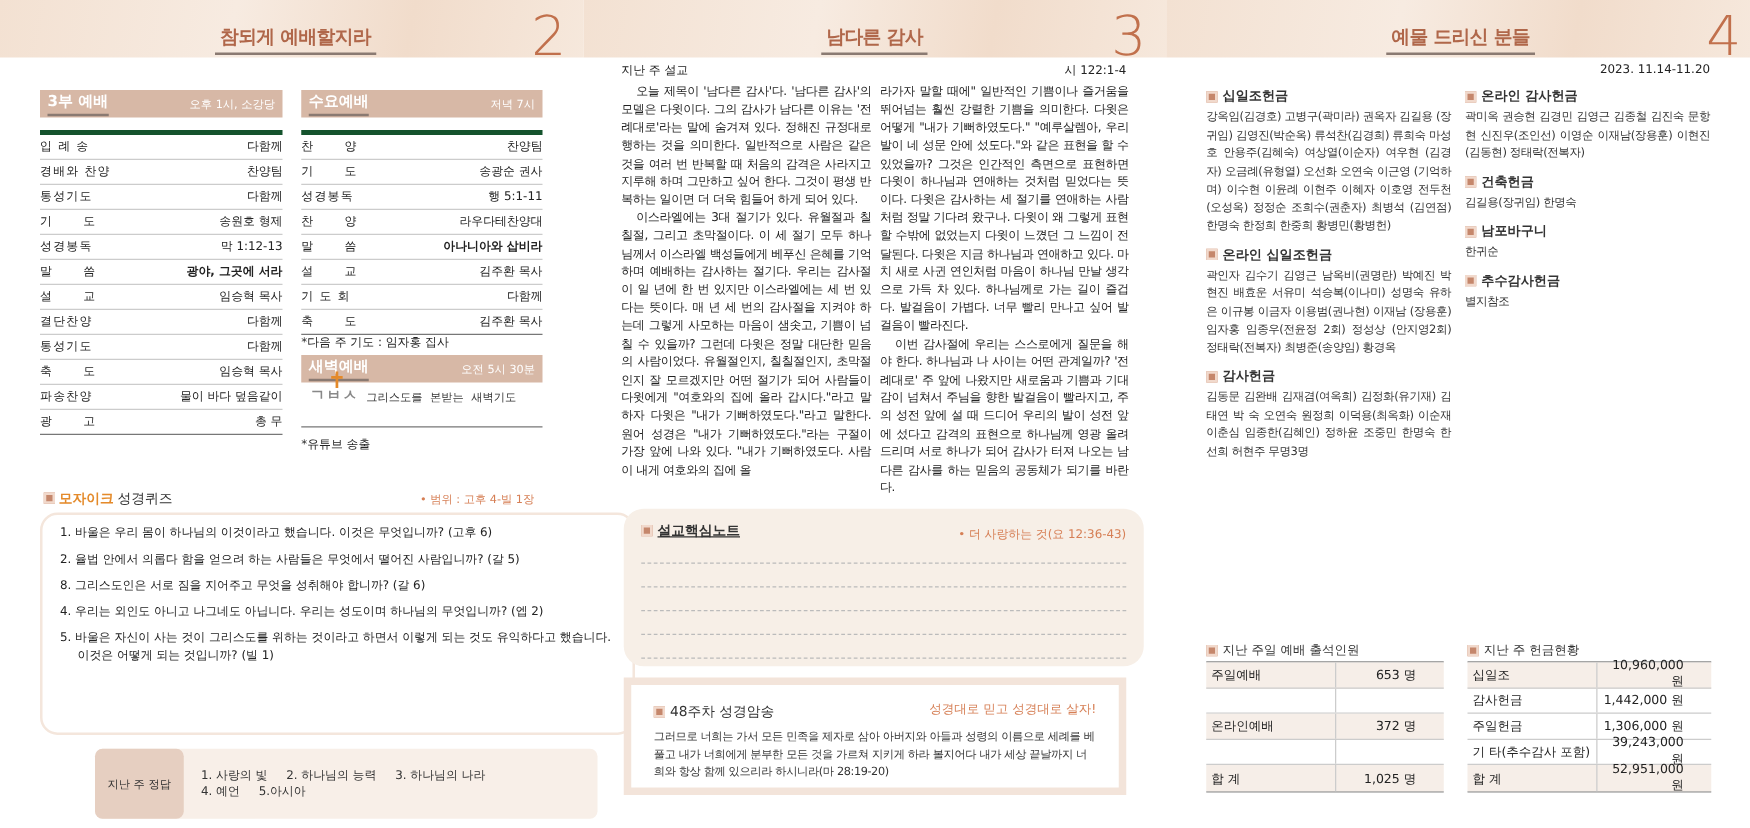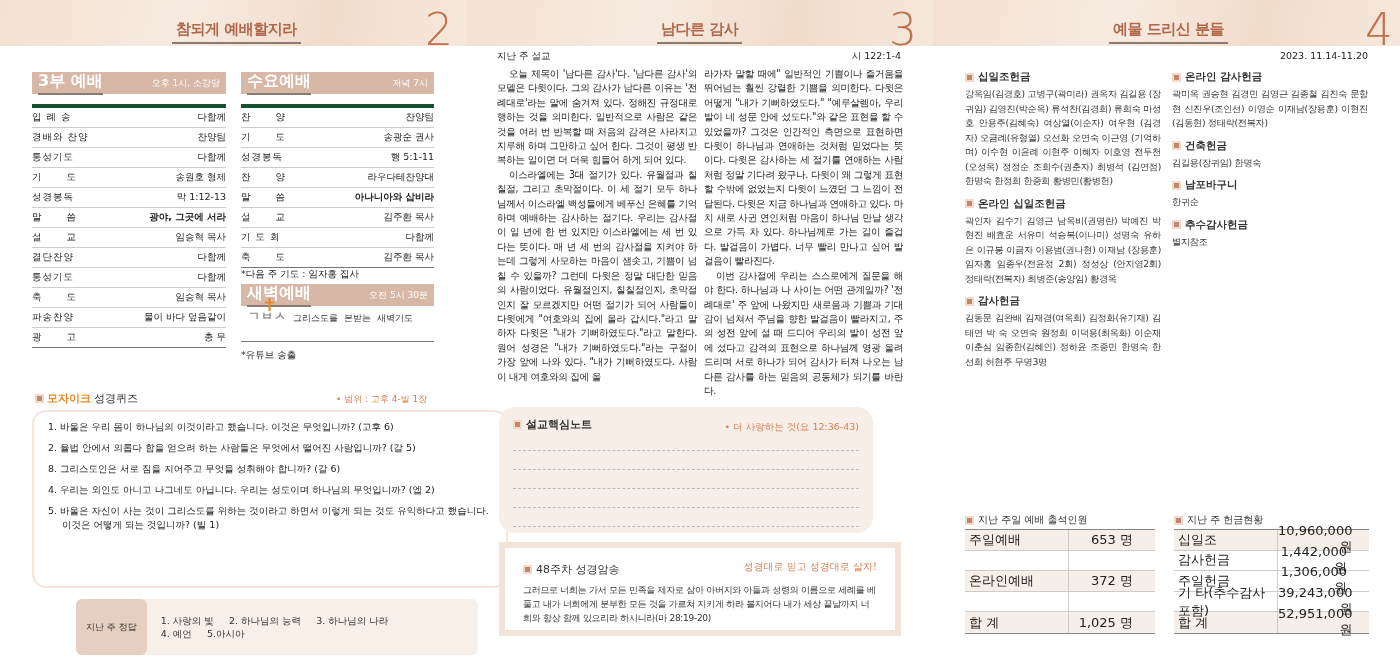--- a/index.html
+++ b/index.html
@@ -22,21 +22,21 @@
   }
   .page-num {
     position: absolute; top: 4px; font-size: 44px; color: #c1704c; font-weight: 300;
     font-family: "DejaVu Sans", sans-serif;
   }
   
   .svc-head {
     position: absolute; height: 22px; background: #d7b8a6; color: #fff;
     font-size: 11px; display: flex; justify-content: space-between; align-items: center; padding: 0 6px;
   }
-  .svc-head .name { font-weight: bold; font-size: 16px; border-bottom: 2px solid #8a7a72; padding-bottom: 1px; }
+  .svc-head .name { font-weight: bold; font-size: 12px; border-bottom: 2px solid #8a7a72; padding-bottom: 1px; }
   .svc-head .time { font-size: 9px; }
   .svc-table { position: absolute; border-top: 4px solid #14532d; }
   .svc-row {
     display: flex; justify-content: space-between; height: 20px; align-items: center;
     border-bottom: 1px solid #ccc; font-size: 9.5px; color: #222;
   }
   .svc-row .role { letter-spacing: 1px; }
   .svc-row.last { border-bottom: 1px solid #777; }
   .note { position: absolute; font-size: 9.5px; color: #222; }
   .dawn-logo {
@@ -83,21 +83,21 @@
   .memo-slogan { position: absolute; right: 18px; top: 12px; font-size: 10px; color: #d67f55; }
   .memo-text { font-size: 9px; color: #333; line-height: 14px; margin-top: 6px; letter-spacing: -0.3px; }
   
   .date { position: absolute; font-size: 9.5px; color: #222; }
   .off-sec { position: absolute; }
   .off-title { font-size: 10.5px; font-weight: bold; color: #333; display: flex; align-items: center; gap: 4px; margin-bottom: 3px; }
   .off-names { font-size: 9.2px; color: #333; line-height: 14.5px; text-align: justify; letter-spacing: -0.3px; }
   .off-block { margin-bottom: 8px; }
   .stat-title { position: absolute; font-size: 10px; color: #333; display: flex; align-items: center; gap: 4px; }
   .stat-table { position: absolute; border-top: 1px solid #888; border-bottom: 1px solid #888; }
-  .stat-row { display: flex; height: 20.6px; border-bottom: 1px solid #ccc; font-size: 13px; color: #222; }
+  .stat-row { display: flex; height: 20.6px; border-bottom: 1px solid #ccc; font-size: 10px; color: #222; }
   .stat-row:last-child { border-bottom: none; }
   .stat-row .k { flex: 0 0 104px; border-right: 1px solid #ccc; padding-left: 4px; display: flex; align-items: center; }
   .stat-row .v { flex: 1; text-align: right; padding-right: 22px; display: flex; align-items: center; justify-content: flex-end; }
   .stat-row.shade { background: #f6eee8; }
 </style>
 </head>
 <body>
 
 <div class="page p2">
   <div class="banner"></div>
@@ -247,21 +247,21 @@
 
   <div class="col" style="left:30px; top:67px; width:200px;">
     <p>오늘 제목이 '남다른 감사'다. '남다른 감사'의 모델은 다윗이다. 그의 감사가 남다른 이유는 '전례대로'라는 말에 숨겨져 있다. 정해진 규정대로 행하는 것을 의미한다. 일반적으로 사람은 같은 것을 여러 번 반복할 때 처음의 감격은 사라지고 지루해 하며 그만하고 싶어 한다. 그것이 평생 반복하는 일이면 더 더욱 힘들어 하게 되어 있다.</p>
     <p>이스라엘에는 3대 절기가 있다. 유월절과 칠칠절, 그리고 초막절이다. 이 세 절기 모두 하나님께서 이스라엘 백성들에게 베푸신 은혜를 기억하며 예배하는 감사하는 절기다. 우리는 감사절이 일 년에 한 번 있지만 이스라엘에는 세 번 있다는 뜻이다. 매 년 세 번의 감사절을 지켜야 하는데 그렇게 사모하는 마음이 샘솟고, 기쁨이 넘칠 수 있을까? 그런데 다윗은 정말 대단한 믿음의 사람이었다. 유월절인지, 칠칠절인지, 초막절인지 잘 모르겠지만 어떤 절기가 되어 사람들이 다윗에게 "여호와의 집에 올라 갑시다."라고 말하자 다윗은 "내가 기뻐하였도다."라고 말한다. 원어 성경은 "내가 기뻐하였도다."라는 구절이 가장 앞에 나와 있다. "내가 기뻐하였도다. 사람이 내게 여호와의 집에 올</p>
   </div>
   <div class="col" style="left:237px; top:67px; width:199px;">
     <p style="text-indent:0;">라가자 말할 때에" 일반적인 기쁨이나 즐거움을 뛰어넘는 훨씬 강렬한 기쁨을 의미한다. 다윗은 어떻게 "내가 기뻐하였도다." "예루살렘아, 우리 발이 네 성문 안에 섰도다."와 같은 표현을 할 수 있었을까? 그것은 인간적인 측면으로 표현하면 다윗이 하나님과 연애하는 것처럼 믿었다는 뜻이다. 다윗은 감사하는 세 절기를 연애하는 사람처럼 정말 기다려 왔구나. 다윗이 왜 그렇게 표현할 수밖에 없었는지 다윗이 느꼈던 그 느낌이 전달된다. 다윗은 지금 하나님과 연애하고 있다. 마치 새로 사귄 연인처럼 마음이 하나님 만날 생각으로 가득 차 있다. 하나님께로 가는 길이 즐겁다. 발걸음이 가볍다. 너무 빨리 만나고 싶어 발걸음이 빨라진다.</p>
     <p>이번 감사절에 우리는 스스로에게 질문을 해야 한다. 하나님과 나 사이는 어떤 관계일까? '전례대로' 주 앞에 나왔지만 새로움과 기쁨과 기대감이 넘쳐서 주님을 향한 발걸음이 빨라지고, 주의 성전 앞에 설 때 드디어 우리의 발이 성전 앞에 섰다고 감격의 표현으로 하나님께 영광 올려 드리며 서로 하나가 되어 감사가 터져 나오는 남다른 감사를 하는 믿음의 공동체가 되기를 바란다.</p>
   </div>
 
-  <div class="note-box" style="left:32px; top:407px; width:374px; height:126px;">
+  <div class="note-box" style="left:32px; top:407px; width:416px; height:126px;text-decoration:underline;">
     <div class="note-title">
       <span class="sq"></span>
       <span>설교핵심노트</span>
     </div>
     <div class="note-ref">• 더 사랑하는 것(요 12:36-43)</div>
     <div class="note-line"></div>
     <div class="note-line"></div>
     <div class="note-line"></div>
     <div class="note-line"></div>
     <div class="note-line"></div>

